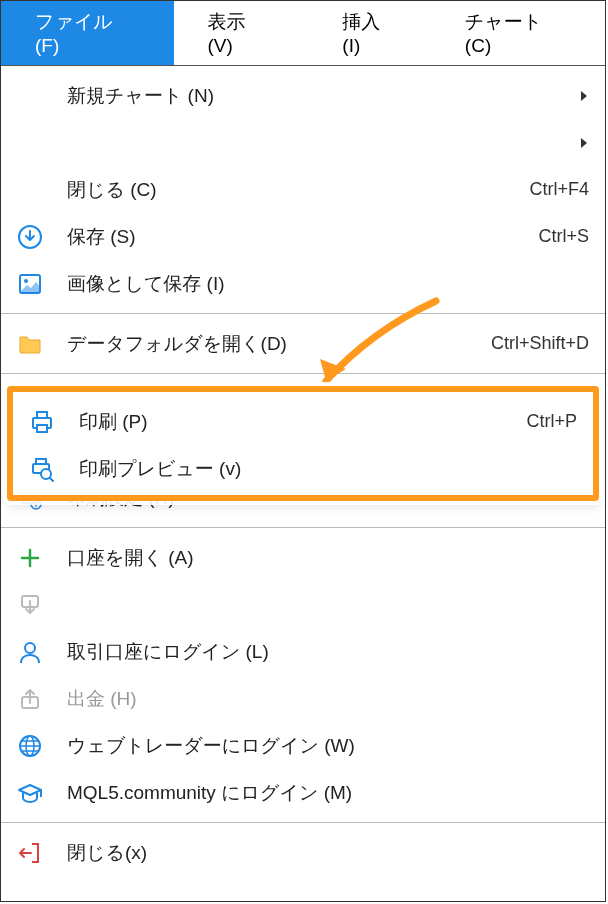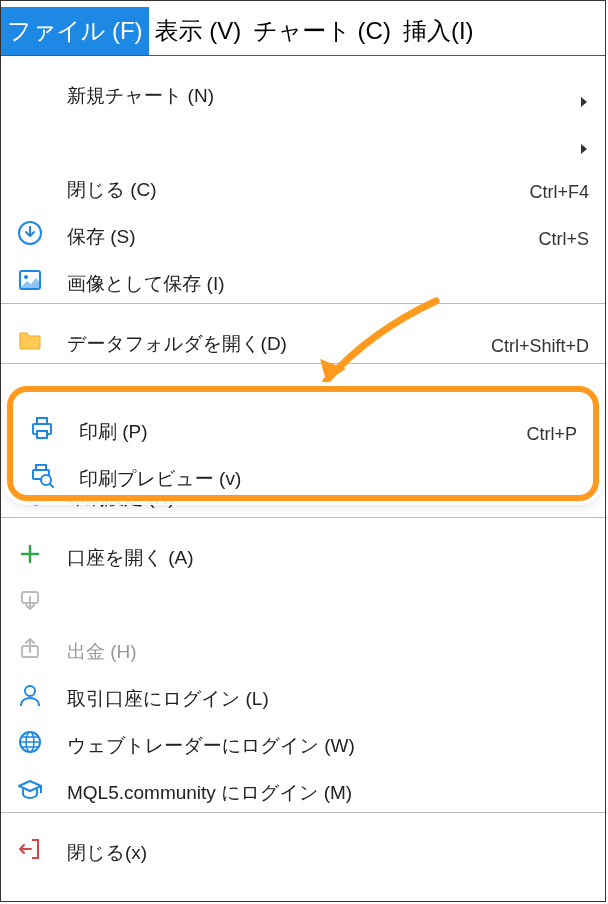--- a/index.html
+++ b/index.html
@@ -19,35 +19,34 @@
     top: 0;
     left: 0;
     background: #fff;
   }
   .menubar {
     display: flex;
     border-bottom: 1px solid #555;
     background: #fff;
   }
   .menubar-item {
-    padding: 8px 6px;
-    font-size: 24px;
+    padding: 8px 34px;
+    font-size: 19px;
     cursor: default;
-    margin-top: 6px;
   }
   .menubar-item.active {
     background: #1e88e5;
     color: #fff;
   }
   .menu {
     padding: 6px 0;
   }
   .menu-item {
     display: flex;
-    align-items: flex-end;
+    align-items: center;
     height: 47px;
     padding: 0 16px 0 12px;
     position: relative;
   }
   .menu-item .icon {
     width: 34px;
     height: 34px;
     display: flex;
     align-items: center;
     justify-content: center;
@@ -74,21 +73,21 @@
     background: #bbb;
     margin: 6px 0;
   }
   .highlight-box {
     position: absolute;
     left: 6px;
     right: 6px;
     top: 385px;
     height: 115px;
     border: 6px solid #ff9a1f;
-    border-radius: 20px;
+    border-radius: 4px;
     pointer-events: none;
     box-shadow: 0 0 0 4px rgba(255,255,255,0.9), 0 4px 12px rgba(0,0,0,0.15);
     background: #fff;
     z-index: 5;
   }
   .highlight-inner {
     padding-top: 6px;
   }
   .arrow-annotation {
     position: absolute;
@@ -100,22 +99,22 @@
   svg { display: block; }
 </style>
 </head>
 <body>
 
 <div class="window">
 
   <div class="menubar">
     <div class="menubar-item active">ファイル (F)</div>
     <div class="menubar-item">表示 (V)</div>
+    <div class="menubar-item">挿入(I)</div>
     <div class="menubar-item">チャート (C)</div>
-    <div class="menubar-item">挿入(I)</div>
   </div>
 
   <div class="menu">
 
     <div class="menu-item">
       <span class="icon"></span>
       <span class="label">新規チャート (N)</span>
       <span class="submenu-arrow">
         <svg width="10" height="14" viewBox="0 0 10 14">
             <path d="M2 2 L8 7 L2 12" fill="#333"></path>
@@ -195,37 +194,37 @@
       <span class="label">口座を開く (A)</span>
     </div>
     <div class="menu-item disabled">
       <span class="icon">
         <svg width="26" height="26" viewBox="0 0 26 26">
             <rect x="5" y="4" width="16" height="11" rx="2" fill="none" stroke="#bbb" stroke-width="2"></rect>
             <path d="M13 9 v12 M9 17 l4 4 l4 -4" fill="none" stroke="#bbb" stroke-width="2" stroke-linecap="round" stroke-linejoin="round"></path>
           </svg>
       </span>
     </div>
+    <div class="menu-item">
+      <span class="icon">
+        <svg width="26" height="26" viewBox="0 0 26 26">
+            <circle cx="13" cy="9" r="5" fill="none" stroke="#1e88e5" stroke-width="2"></circle>
+            <path d="M4 24 c0 -6 5 -8 9 -8 s9 2 9 8" fill="none" stroke="#1e88e5" stroke-width="2"></path>
+          </svg>
+      </span>
+      <span class="label">取引口座にログイン (L)</span>
+    </div>
     <div class="menu-item disabled">
       <span class="icon">
         <svg width="26" height="26" viewBox="0 0 26 26">
             <rect x="5" y="11" width="16" height="11" rx="2" fill="none" stroke="#bbb" stroke-width="2"></rect>
             <path d="M13 17 v-13 M9 8 l4 -4 l4 4" fill="none" stroke="#bbb" stroke-width="2" stroke-linecap="round" stroke-linejoin="round"></path>
           </svg>
       </span>
       <span class="label">出金 (H)</span>
-    </div>
-    <div class="menu-item">
-      <span class="icon">
-        <svg width="26" height="26" viewBox="0 0 26 26">
-            <circle cx="13" cy="9" r="5" fill="none" stroke="#1e88e5" stroke-width="2"></circle>
-            <path d="M4 24 c0 -6 5 -8 9 -8 s9 2 9 8" fill="none" stroke="#1e88e5" stroke-width="2"></path>
-          </svg>
-      </span>
-      <span class="label">取引口座にログイン (L)</span>
     </div>
     <div class="menu-item">
       <span class="icon">
         <svg width="26" height="26" viewBox="0 0 26 26">
             <circle cx="13" cy="13" r="10" fill="none" stroke="#1e88e5" stroke-width="2"></circle>
             <ellipse cx="13" cy="13" rx="4" ry="10" fill="none" stroke="#1e88e5" stroke-width="1.5"></ellipse>
             <path d="M3 13 h20 M5 8 h16 M5 18 h16" stroke="#1e88e5" stroke-width="1.3"></path>
           </svg>
       </span>
       <span class="label">ウェブトレーダーにログイン (W)</span>

